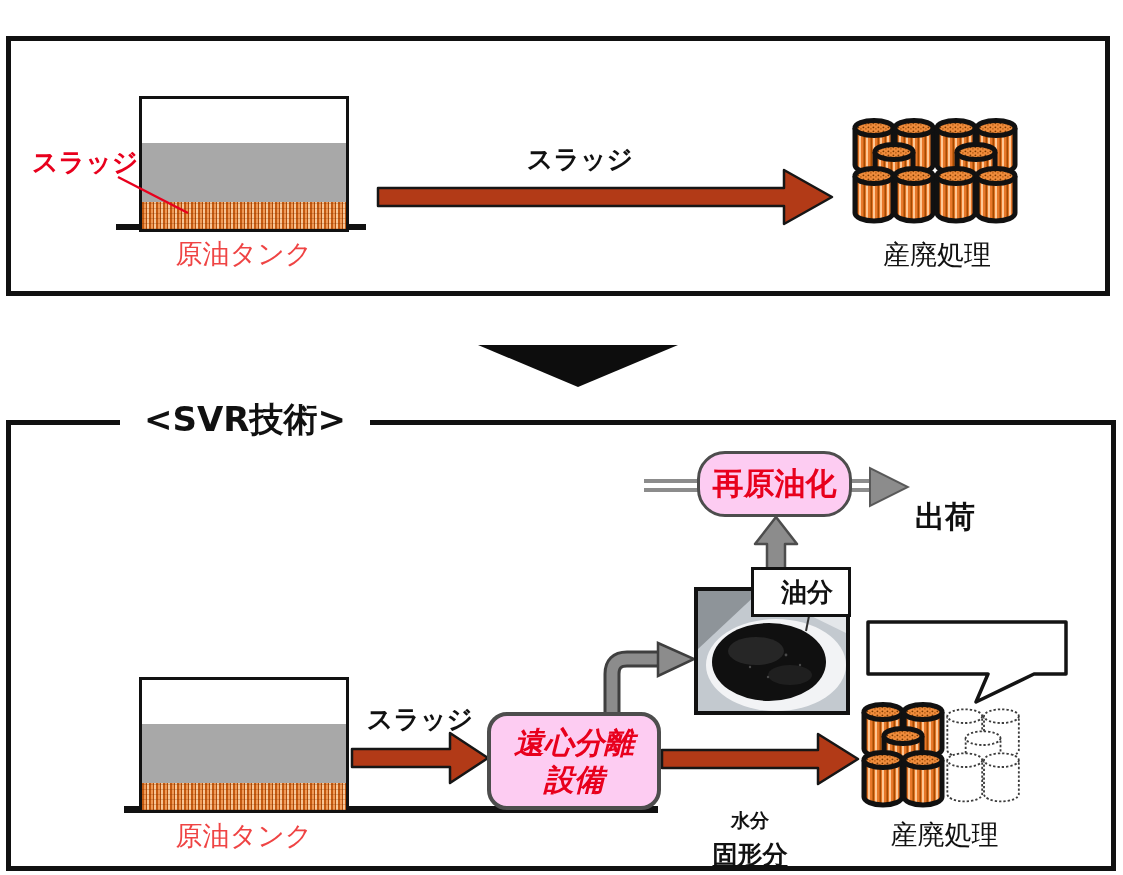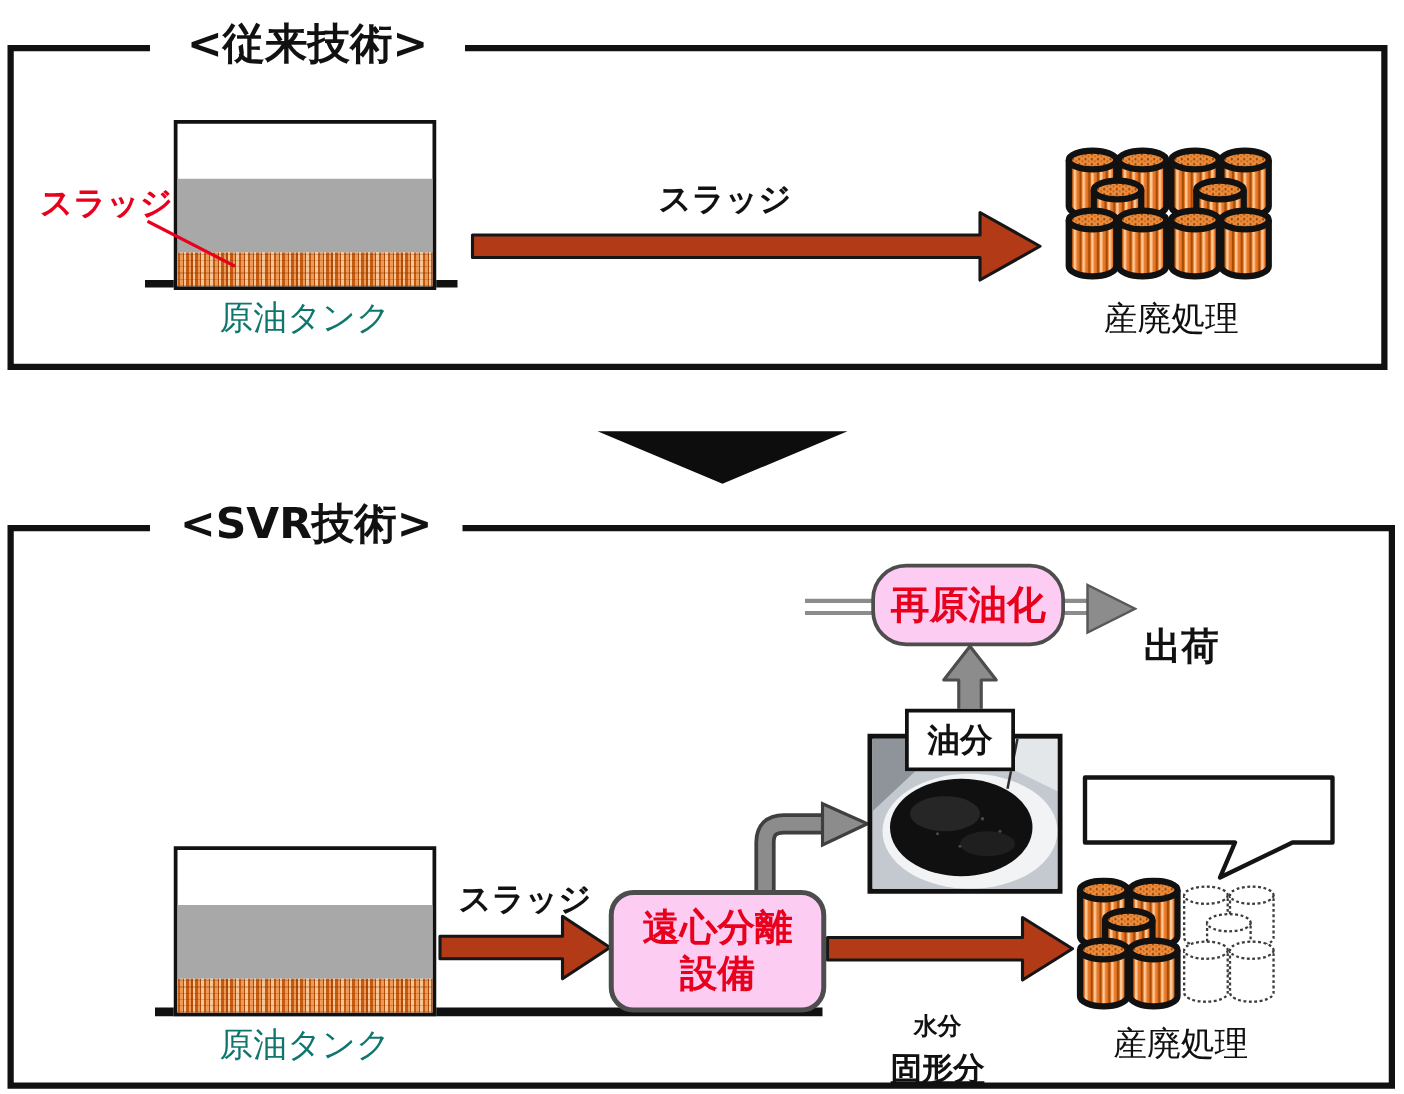--- a/index.html
+++ b/index.html
@@ -17,21 +17,21 @@
   
   .tank{position:absolute;width:204px;height:130px;border:3px solid #111;background:#fff;z-index:2;}
   .tank-liquid{position:absolute;left:0;right:0;top:44px;bottom:27px;background:#a8a8a8;}
   .tank-sludge{
     position:absolute;left:0;right:0;bottom:0;height:27px;
     background:
       repeating-linear-gradient(0deg, rgba(120,50,0,.25) 0 1px, transparent 1px 5px),
       repeating-linear-gradient(90deg, #c55a11 0 2px, #ef9a57 2px 4px, #b34c08 4px 5px, #f7c697 5px 7px);
   }
   .ground{position:absolute;background:#111;z-index:1;}
-  .tank-label{position:absolute;font-size:27px;color:#0f766e;text-align:center;white-space:nowrap;}
+  .tank-label{position:absolute;font-size:27px;color:#ef4444;text-align:center;white-space:nowrap;}
   .callout-red{position:absolute;font-size:26px;font-weight:bold;color:#e8001d;white-space:nowrap;}
   .flow-label{position:absolute;font-size:26px;font-weight:bold;color:#111;white-space:nowrap;text-align:center;}
   .disposal-label{position:absolute;font-size:27px;color:#111;text-align:center;white-space:nowrap;}
   
   .gray-box{
     position:absolute;background:#7f7f7f;border:3px solid #595959;
     color:#fff;font-weight:bold;font-size:31px;display:flex;align-items:center;justify-content:center;
     white-space:nowrap;z-index:3;
   }
   .pink-box{
@@ -87,21 +87,20 @@
         <use href="#drumDashed" x="0" y="0"></use>
           <use href="#drumDashed" x="40" y="0"></use>
         <use href="#drumDashed" x="20" y="24"></use>
         <use href="#drumDashed" x="0" y="48"></use>
           <use href="#drumDashed" x="40" y="48"></use>
       </g>
     </defs>
   </svg>
 
   <div class="panel" style="left:6px;top:36px;width:1094px;height:250px;"></div>
-  <div class="panel-title" style="left:120px;top:13px;width:252px;">&lt;従来技術&gt;</div>
 
   <div class="tank" style="left:139px;top:96px;">
     <div class="tank-liquid"></div>
     <div class="tank-sludge"></div>
   </div>
   <div class="ground" style="left:116px;top:224px;width:250px;height:6px;"></div>
   <div class="tank-label" style="left:139px;top:236px;width:210px;">原油タンク</div>
 
   <div class="callout-red" style="left:32px;top:145px;">スラッジ</div>
   <svg class="abs" style="left:116px;top:175px;z-index:3;" width="76" height="42">
@@ -151,39 +150,39 @@
     <ellipse cx="78" cy="74" rx="70" ry="46" fill="#f2f3f5"></ellipse>
     <ellipse cx="71" cy="71" rx="57" ry="39" fill="#101010"></ellipse>
     <ellipse cx="58" cy="60" rx="28" ry="14" fill="#262626"></ellipse>
     <ellipse cx="92" cy="84" rx="22" ry="10" fill="#1f1f1f"></ellipse>
     <circle cx="88" cy="64" r="1.4" fill="#4a4a4a"></circle>
       <circle cx="70" cy="86" r="1.2" fill="#4a4a4a"></circle>
     <circle cx="102" cy="74" r="1.2" fill="#4a4a4a"></circle>
       <circle cx="52" cy="76" r="1.2" fill="#4a4a4a"></circle>
     <line x1="116" y1="0" x2="108" y2="40" stroke="#2f2f2f" stroke-width="2"></line>
   </svg>
-  <div class="white-tag" style="left:724px;top:567px;width:82px;height:44px;">油分</div>
+  <div class="white-tag" style="left:751px;top:567px;width:82px;height:44px;padding-left:12px;">油分</div>
 
   <svg class="abs" style="left:864px;top:618px;z-index:6;" width="208" height="88">
     <path d="M4 4 H202 V56 H170 L112 84 L124 56 H4 Z" fill="#ffffff" stroke="#141414" stroke-width="3.5" stroke-linejoin="round"></path>
   </svg>
 
   <div class="tank" style="left:139px;top:677px;">
     <div class="tank-liquid"></div>
     <div class="tank-sludge"></div>
   </div>
   <div class="ground" style="left:124px;top:806px;width:534px;height:7px;"></div>
   <div class="tank-label" style="left:139px;top:818px;width:210px;">原油タンク</div>
 
   <div class="flow-label" style="left:360px;top:702px;width:120px;">スラッジ</div>
   <svg class="abs" style="left:350px;top:727px;z-index:2;" width="142" height="62">
     <polygon points="2,22 100,22 100,6 138,31 100,56 100,40 2,40" fill="#b23a17" stroke="#161616" stroke-width="2.5" stroke-linejoin="round"></polygon>
   </svg>
 
-  <div class="pink-box" style="left:487px;top:712px;width:166px;height:90px;font-size:30px;line-height:1.25;border-width:4px;border-radius:20px;">
+  <div class="pink-box" style="left:487px;top:712px;width:166px;height:90px;font-size:30px;line-height:1.25;border-width:4px;border-radius:20px;font-style:italic;">
     <span>遠心分離</span>
     <span>設備</span>
   </div>
 
   <svg class="abs" style="left:660px;top:729px;z-index:2;" width="202" height="62">
     <polygon points="2,21 158,21 158,5 198,30 158,55 158,39 2,39" fill="#b23a17" stroke="#161616" stroke-width="2.5" stroke-linejoin="round"></polygon>
   </svg>
   <div class="black-label" style="left:700px;top:776px;width:100px;text-align:center;font-size:19px;">水分</div>
   <div class="black-label" style="left:700px;top:806px;width:100px;text-align:center;font-size:25px;text-decoration:underline;">固形分</div>
 

